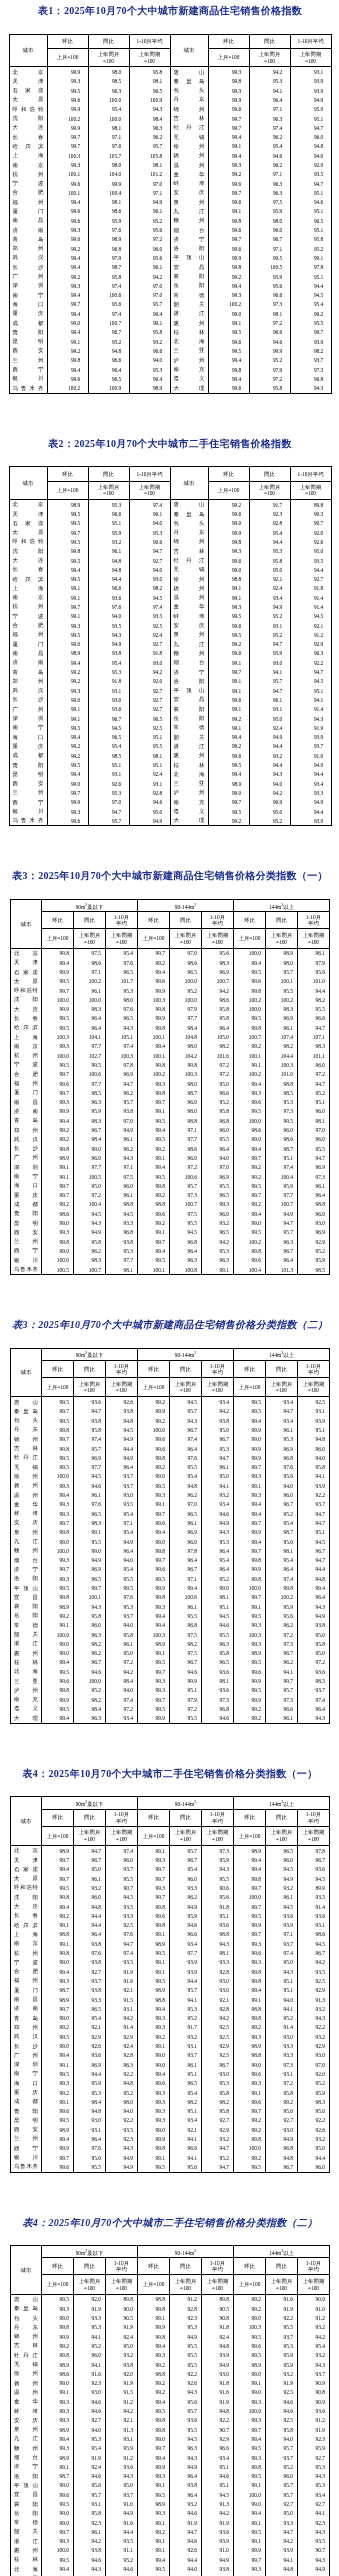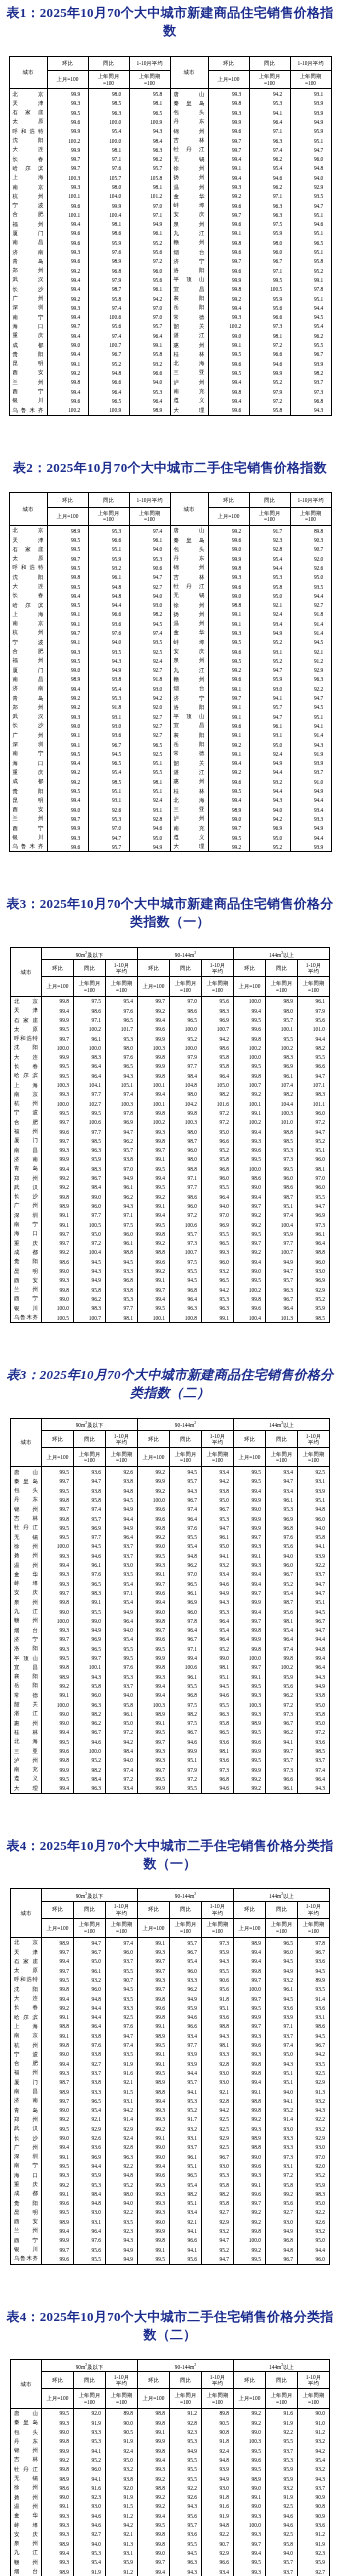--- a/index.html
+++ b/index.html
@@ -1,19 +1,19 @@
 <!DOCTYPE html>
 <html style="font-size:8.2px"><head>
 <meta charset="utf-8">
 <style>
   html,body{margin:0;padding:0;background:#fff;}
   body{width:340px;font-family:"Liberation Serif","DejaVu Serif",serif;color:#000;}
   .block{margin-top:43px;}
   .block:first-child{margin-top:4.1px;}
-  .tbl-title{margin:0 0 15.5px 0;text-align:center;font-size:13px;font-weight:bold;letter-spacing:0.3px;}
+  .tbl-title{margin:0 0 15.5px 0;text-align:center;font-size:10px;font-weight:bold;letter-spacing:0.3px;}
   table{border-collapse:collapse;margin:0 auto;table-layout:fixed;border-top:1px solid #000;border-bottom:1px solid #000;}
   th,td{border:0.5px solid #000;}
   tbody td{border-top:0;border-bottom:0;}
   th{font-weight:normal;font-size:5.4px;line-height:6.4px;text-align:center;vertical-align:middle;white-space:pre-line;padding:1px 0.5px;}
   sup{font-size:3.9px;}
   .dual .h-label{height:11.3px;}
   .dual .h-base{height:15.5px;}
   .cat .h-group{height:9.3px;}
   .cat .h-label{height:14px;}
   .cat .h-base{height:16.5px;}
@@ -3459,21 +3459,21 @@
             <td class="num">95.6</td>
             <td class="num">94.7</td>
             <td class="num">99.5</td>
             <td class="num">96.7</td>
             <td class="num">96.0</td>
           </tr>
         </tbody>
       </table>
     </section>
     <section class="block cat">
-      <h2 class="tbl-title" style="color: rgb(28, 45, 142);">表4：2025年10月70个大中城市二手住宅销售价格分类指数（二）</h2>
+      <h2 class="tbl-title" style="color: rgb(28, 45, 142); font-style: italic;">表4：2025年10月70个大中城市二手住宅销售价格分类指数（二）</h2>
       <table>
         <colgroup>
           <col style="width: 31px;">
           <col style="width: 32px;">
           <col style="width: 32px;">
           <col style="width: 32px;">
           <col style="width: 32px;">
           <col style="width: 32px;">
           <col style="width: 32px;">
           <col style="width: 32px;">

